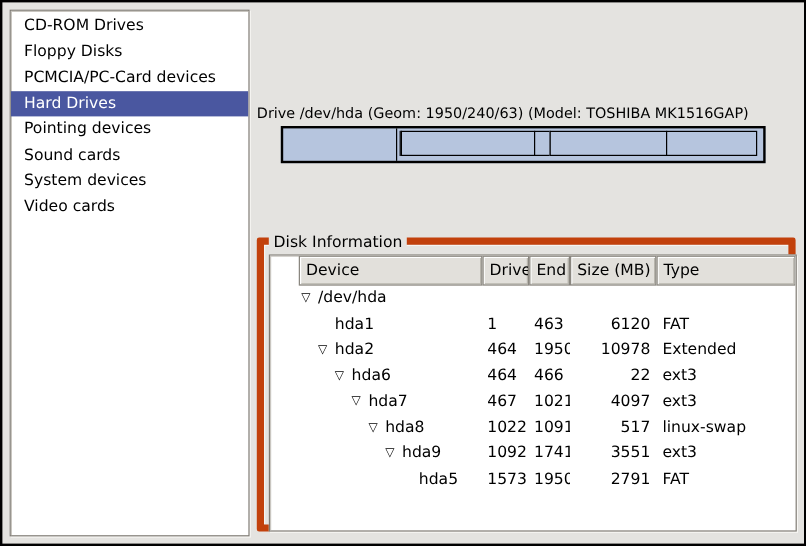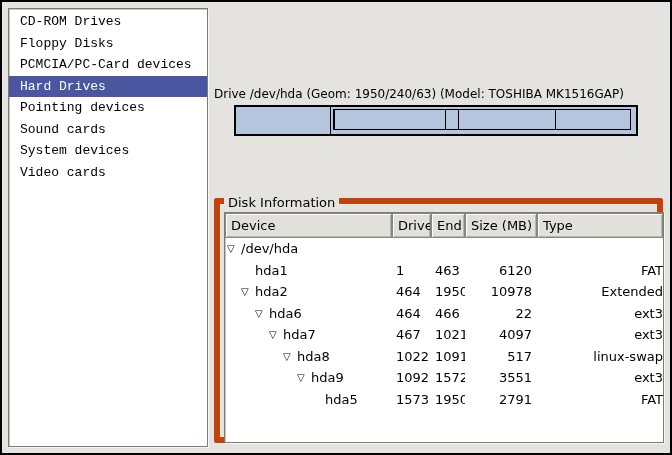--- a/index.html
+++ b/index.html
@@ -12,21 +12,21 @@
     position:absolute; inset:0; box-sizing:border-box;
     background:var(--bg,#e4e3e0); border:2px solid #000;
   }
 
   
   .sidebar {
     position:absolute; left:6px; top:6px; width:200px; height:439px;
     box-sizing:border-box; background:#ffffff;
     border:1px solid #7f7b73;
     box-shadow: inset 1px 1px 0 #c9c6c0, 1px 1px 0 #f8f7f4;
-    padding-top:2px; overflow:hidden;font-family:Liberation Mono, monospace;
+    padding-top:2px; overflow:hidden;
   }
   .side-item {
     height:21.5px; line-height:21.5px; padding-left:11px;
     white-space:nowrap; cursor:default;
   }
   .side-item.selected { background:var(--sel,#4a57a0); color:#fff; }
 
   
   .panel { position:absolute; left:212px; top:0; width:452px; height:451px; }
 
@@ -68,28 +68,28 @@
     display:flex; flex-direction:column; overflow:hidden;
   }
   .thead { display:flex; height:25px; flex:none; }
   .hcell {
     box-sizing:border-box; background:#e2e0db;
     border:1px solid #8a8780;
     box-shadow: inset 1px 1px 0 #ffffff, inset -1px -1px 0 #b8b5ad;
     padding-left:5px; line-height:23px; white-space:nowrap; overflow:hidden;
     cursor:default;
   }
-  .col0 { width:167px; } .col1 { width:39px; } .col2 { width:34px; }
+  .col0 { width:153px;margin-left:24px; } .col1 { width:39px; } .col2 { width:34px; }
   .col3 { width:72px; }  .col4 { flex:1; }
   .tbody { flex:1; overflow:hidden; }
   .trow { display:flex; height:21.5px; line-height:21.5px; }
   .cell { box-sizing:border-box; white-space:nowrap; overflow:hidden; }
   .cell.col1, .cell.col2 { padding-left:4px; }
   .cell.col3 { text-align:right; padding-right:5px; }
-  .cell.col4 { padding-left:5px;text-align:right; }
+  .cell.col4 { padding-left:5px; }
   .devcell { display:flex; align-items:center; padding-left:2px; }
   .indent { flex:none; height:1px; }
   .expander {
     width:14px; flex:none; text-align:left; font-size:10px;
     line-height:21.5px; cursor:default;
   }
   .spacer { width:14px; flex:none; }
 </style>
 </head>
 <body>
@@ -200,21 +200,21 @@
               <div class="cell col3">517</div>
               <div class="cell col4">linux-swap</div>
             </div>
             <div class="trow">
               <div class="cell col0 devcell">
                 <span class="indent" style="width: 70px;"></span>
                 <span class="expander">▽</span>
                 <span>hda9</span>
               </div>
               <div class="cell col1">1092</div>
-              <div class="cell col2">1572</div>
+              <div class="cell col2">1741</div>
               <div class="cell col3">3551</div>
               <div class="cell col4">ext3</div>
             </div>
             <div class="trow">
               <div class="cell col0 devcell">
                 <span class="indent" style="width: 84px;"></span>
                 <span class="spacer"></span>
                 <span>hda5</span>
               </div>
               <div class="cell col1">1573</div>

